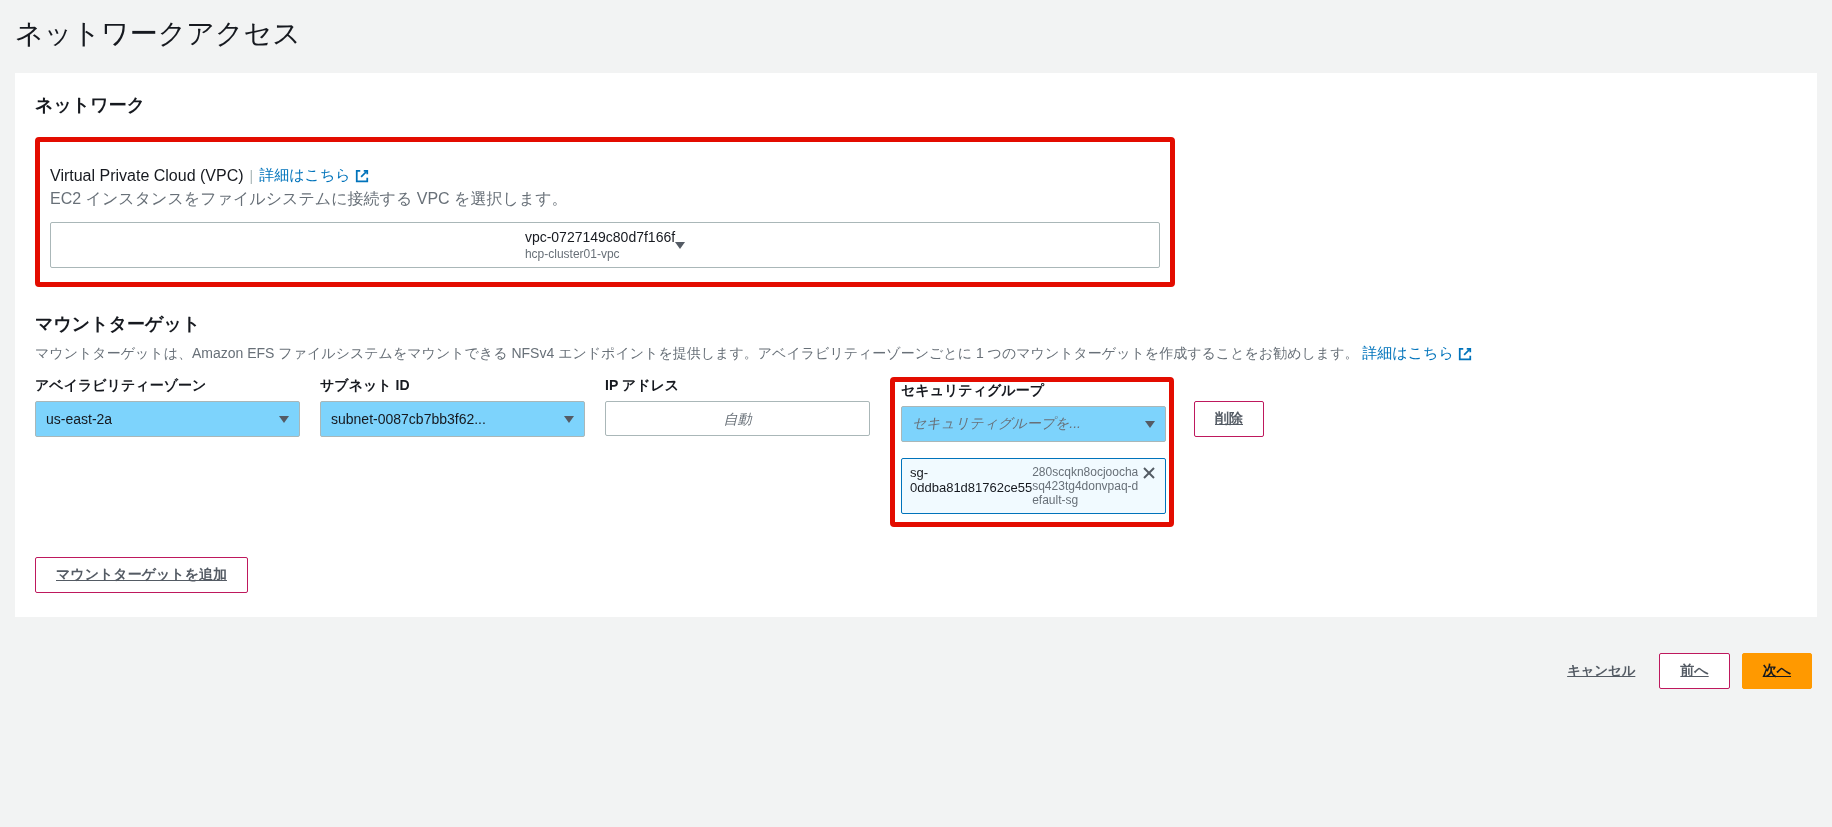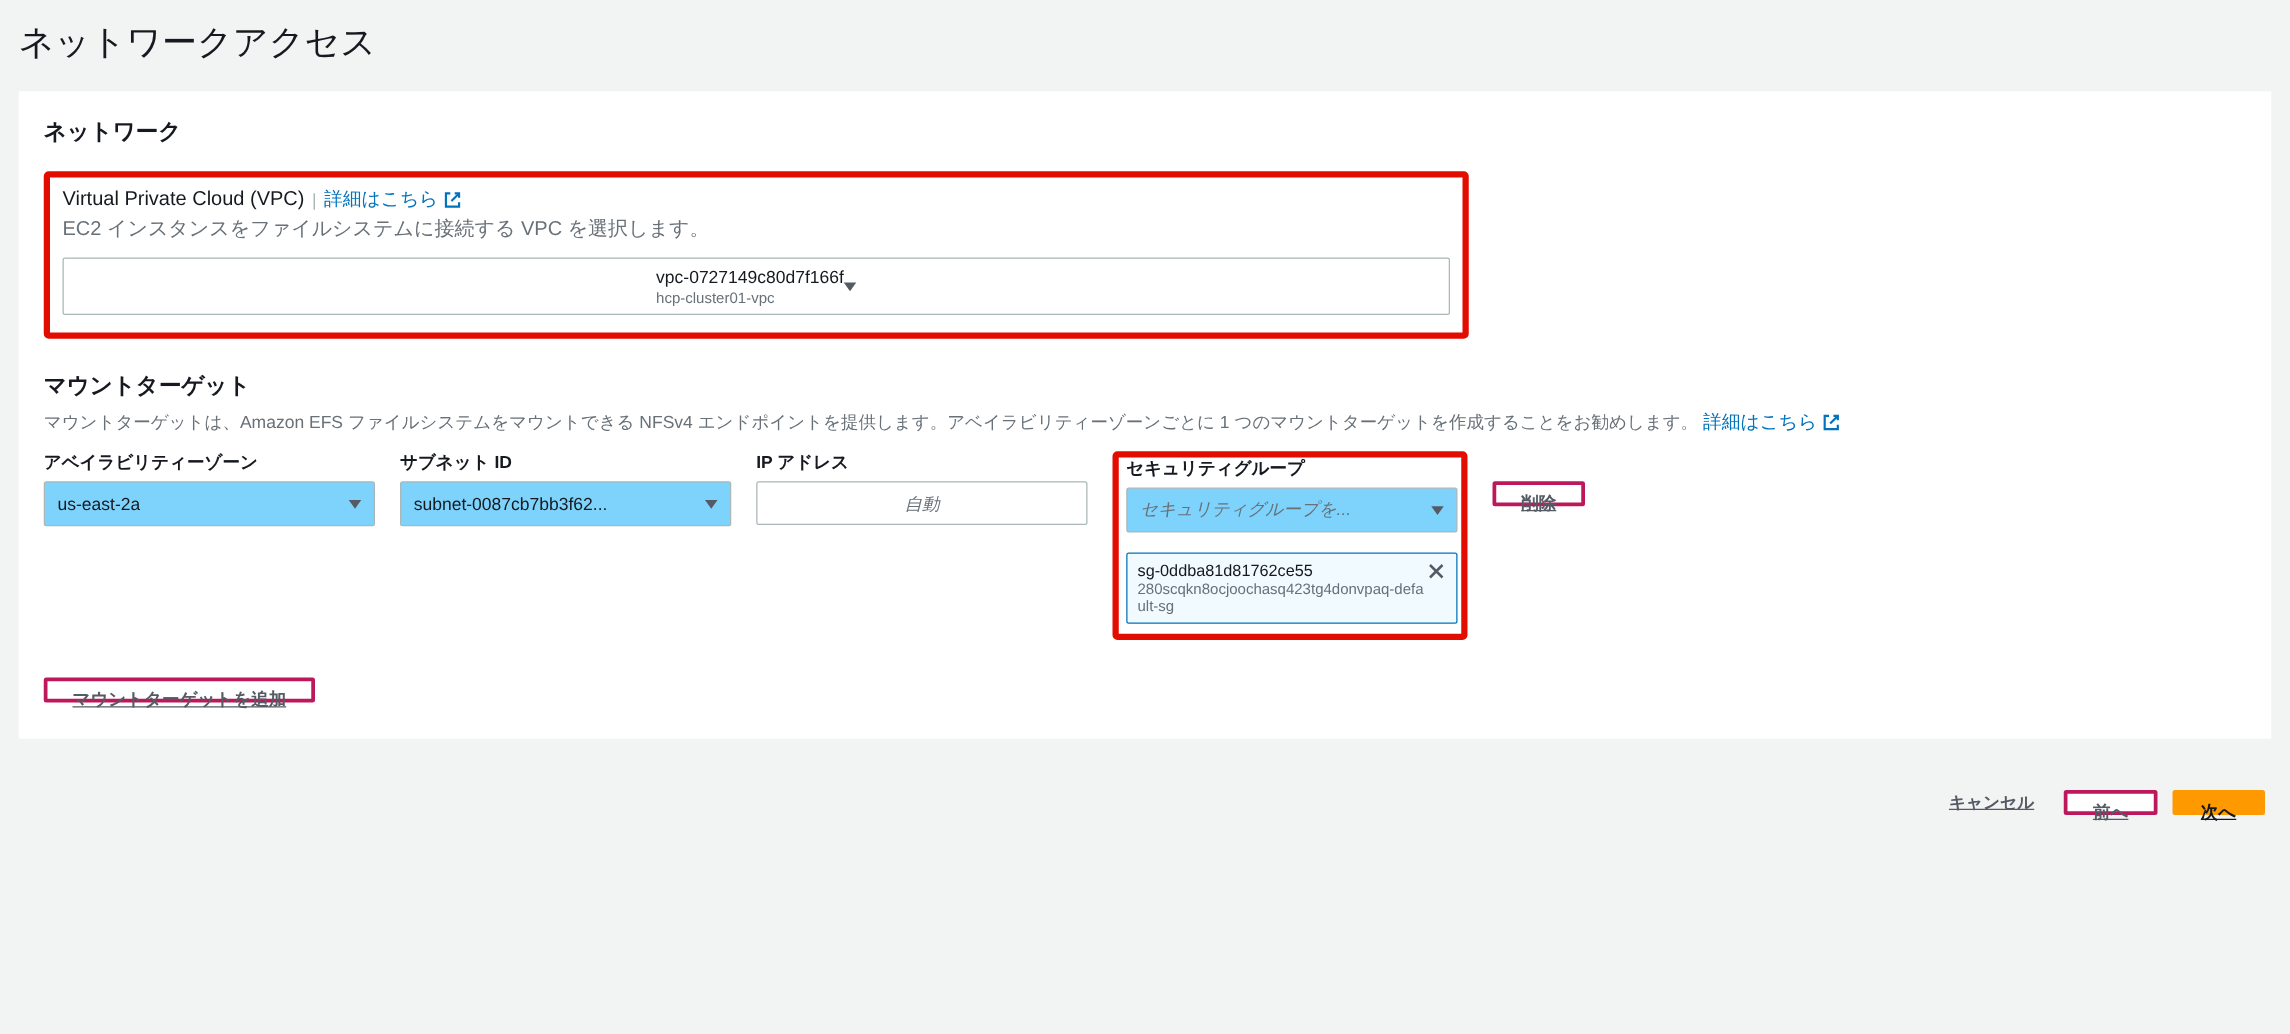--- a/index.html
+++ b/index.html
@@ -33,21 +33,21 @@
     }
     .subsection-title {
       font-size: 18px;
       font-weight: 700;
       margin-top: 25px;
       margin-bottom: 8px;
     }
     .highlight-border {
       border: 5px solid #e30c00;
       border-radius: 4px;
-      padding: 8px 10px 14px 10px;
+      padding: 24px 10px 14px 10px;
       margin-bottom: 18px;
       width: 1140px;
       max-width: 100%;
     }
     .vpc-header {
       display: flex;
       align-items: center;
       gap: 6px;
       flex-wrap: wrap;
     }
@@ -163,29 +163,29 @@
     }
     .field-input::placeholder {
       color: #687078;
       font-style: italic;
     }
     .placeholder-italic {
       color: #687078;
       font-style: italic;
     }
     .btn {
-      border: 3px solid #be185d;
+      border: 1px solid #be185d;
       background: #fff;
       padding: 6px 20px;
       border-radius: 2px;
       font-size: 14px;
       font-weight: 700;
       color: #545b64;
       cursor: pointer;
-      height: 20px;
+      height: 36px;
       text-decoration: underline;
     }
     .btn-primary {
       background: #ff9900;
       border-color: #ff9900;
       color: #16191f;
     }
     .btn-link {
       border: none;
       background: none;
@@ -206,21 +206,21 @@
       background: #f1faff;
       border-radius: 2px;
       padding: 6px 8px;
       margin-top: 16px;
       display: flex;
       justify-content: space-between;
       align-items: flex-start;
     }
     .sg-token-text {
       display: flex;
-      flex-direction: column;
+      flex-direction: row;
       font-size: 13px;
     }
     .sg-token-id {
       color: #16191f;
       font-weight: 400;
     }
     .sg-token-name {
       color: #687078;
       font-size: 12px;
       word-break: break-all;

